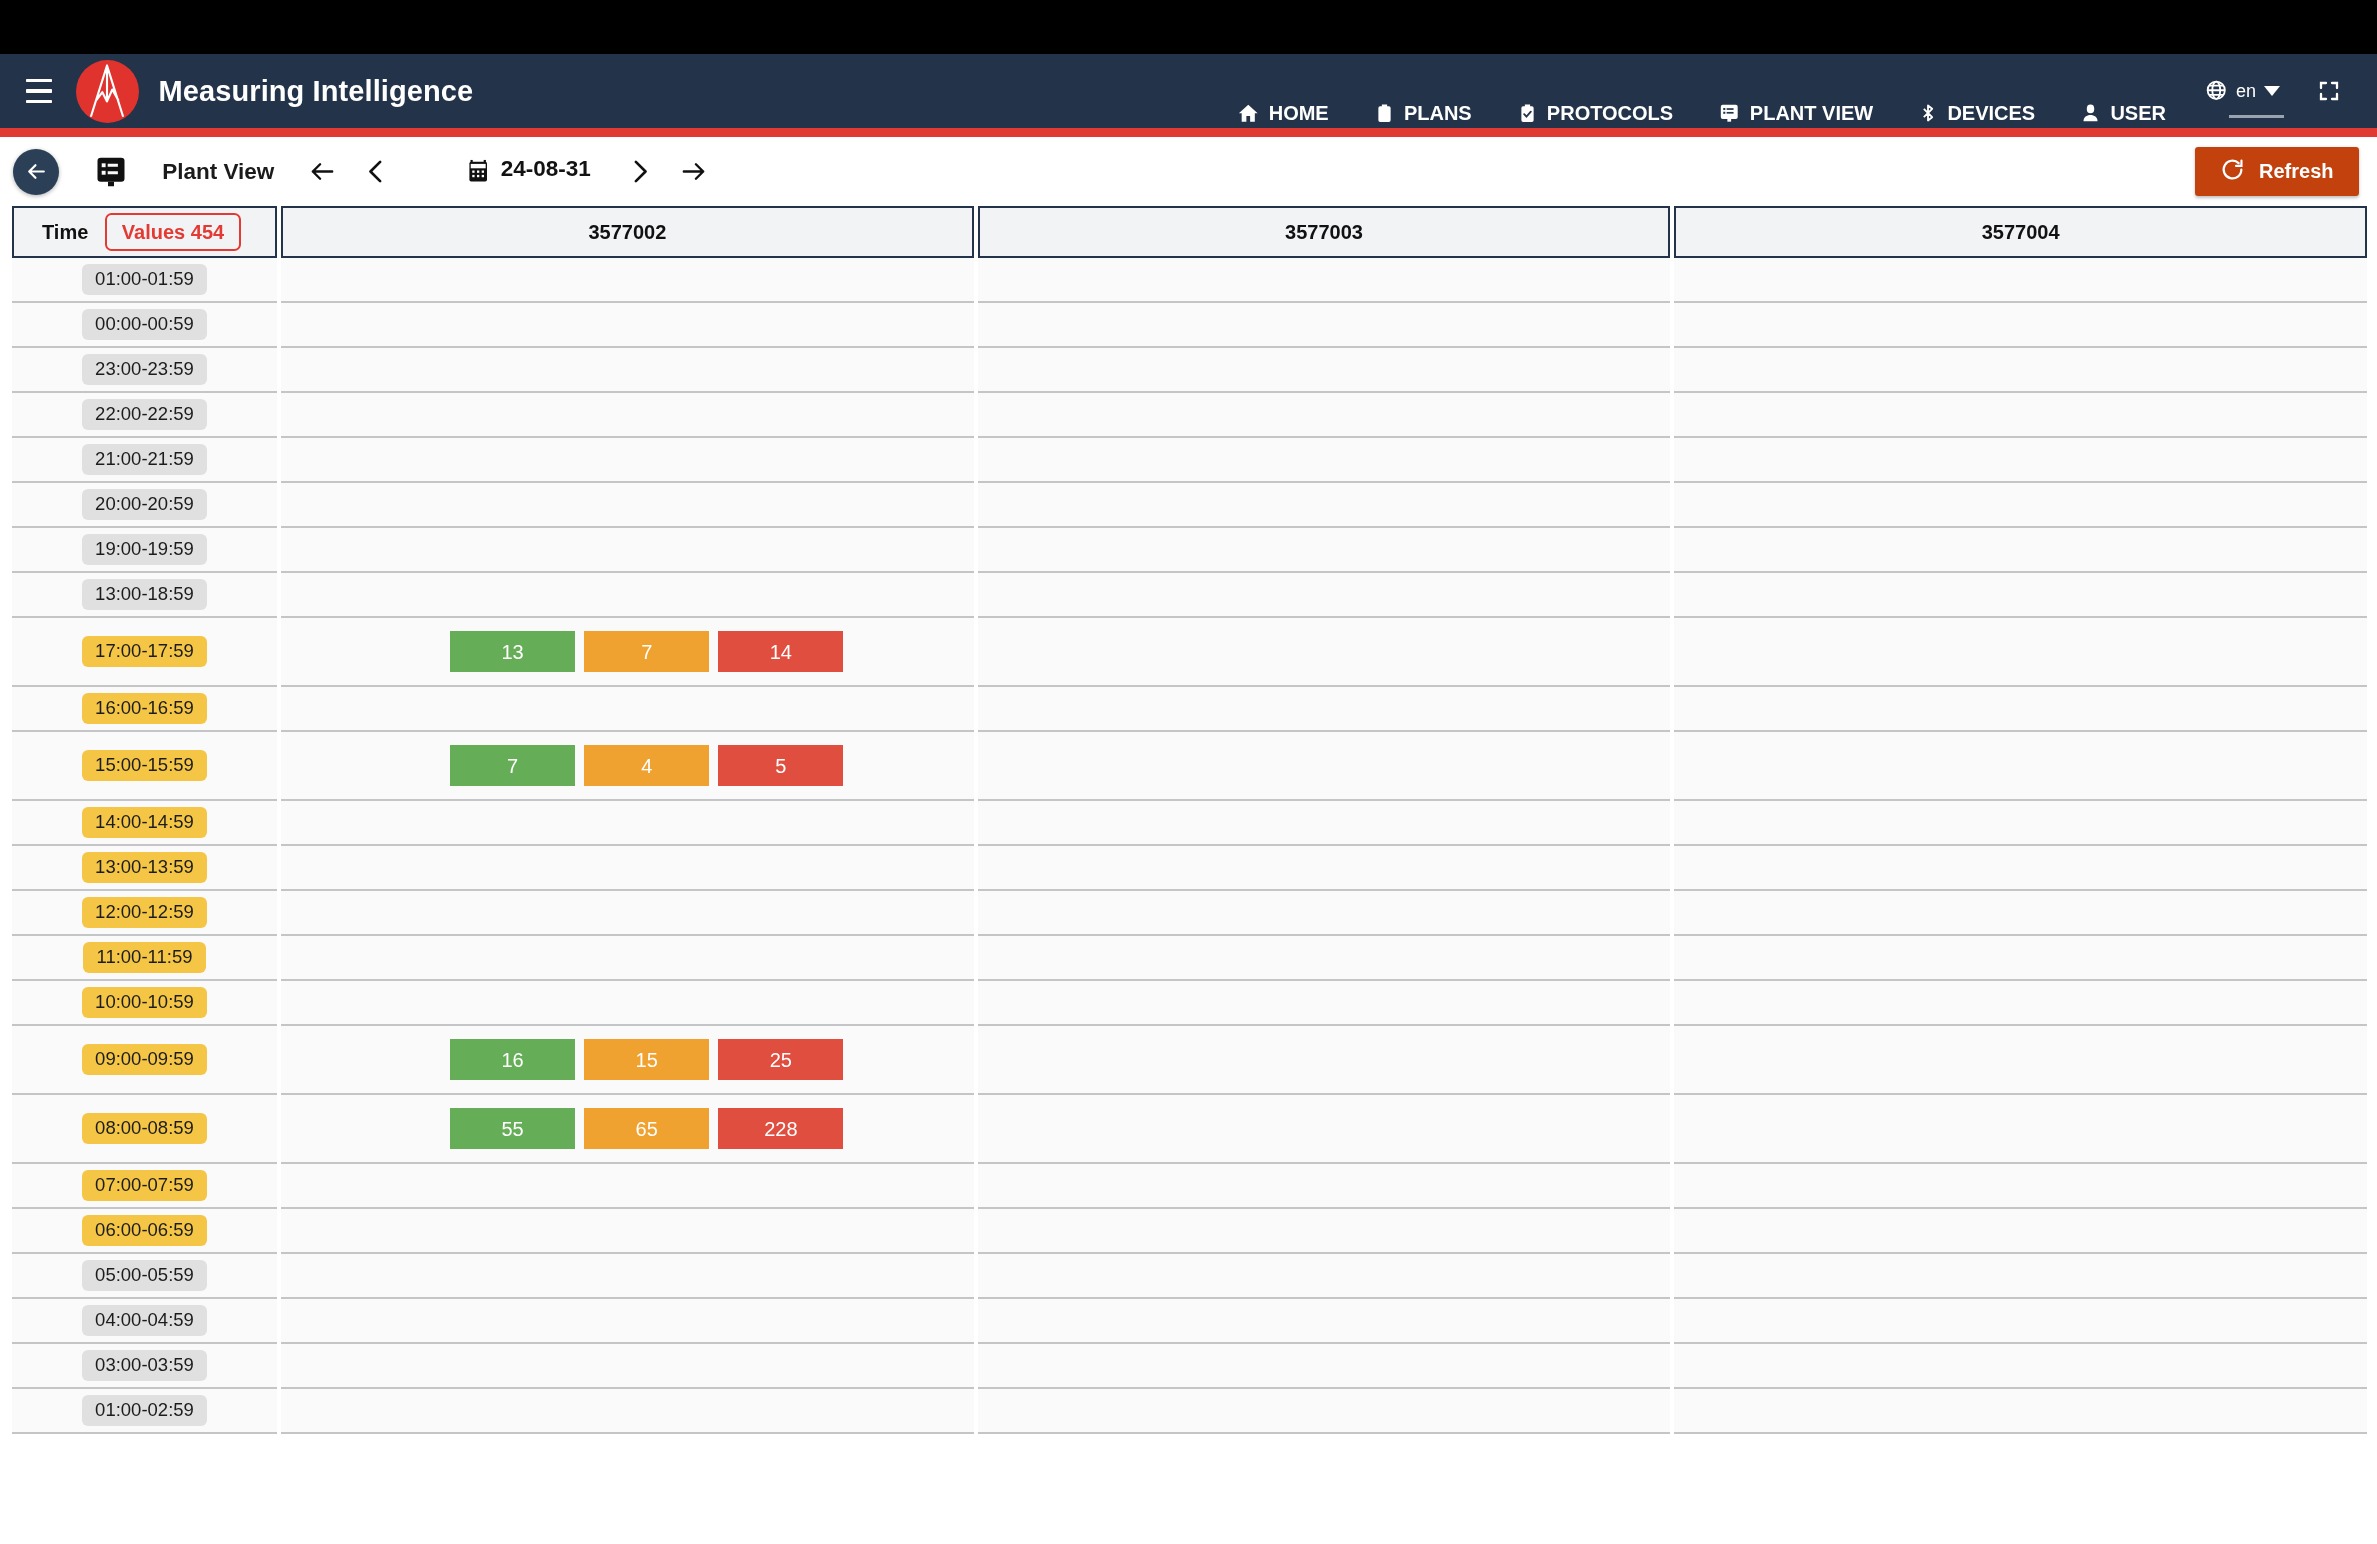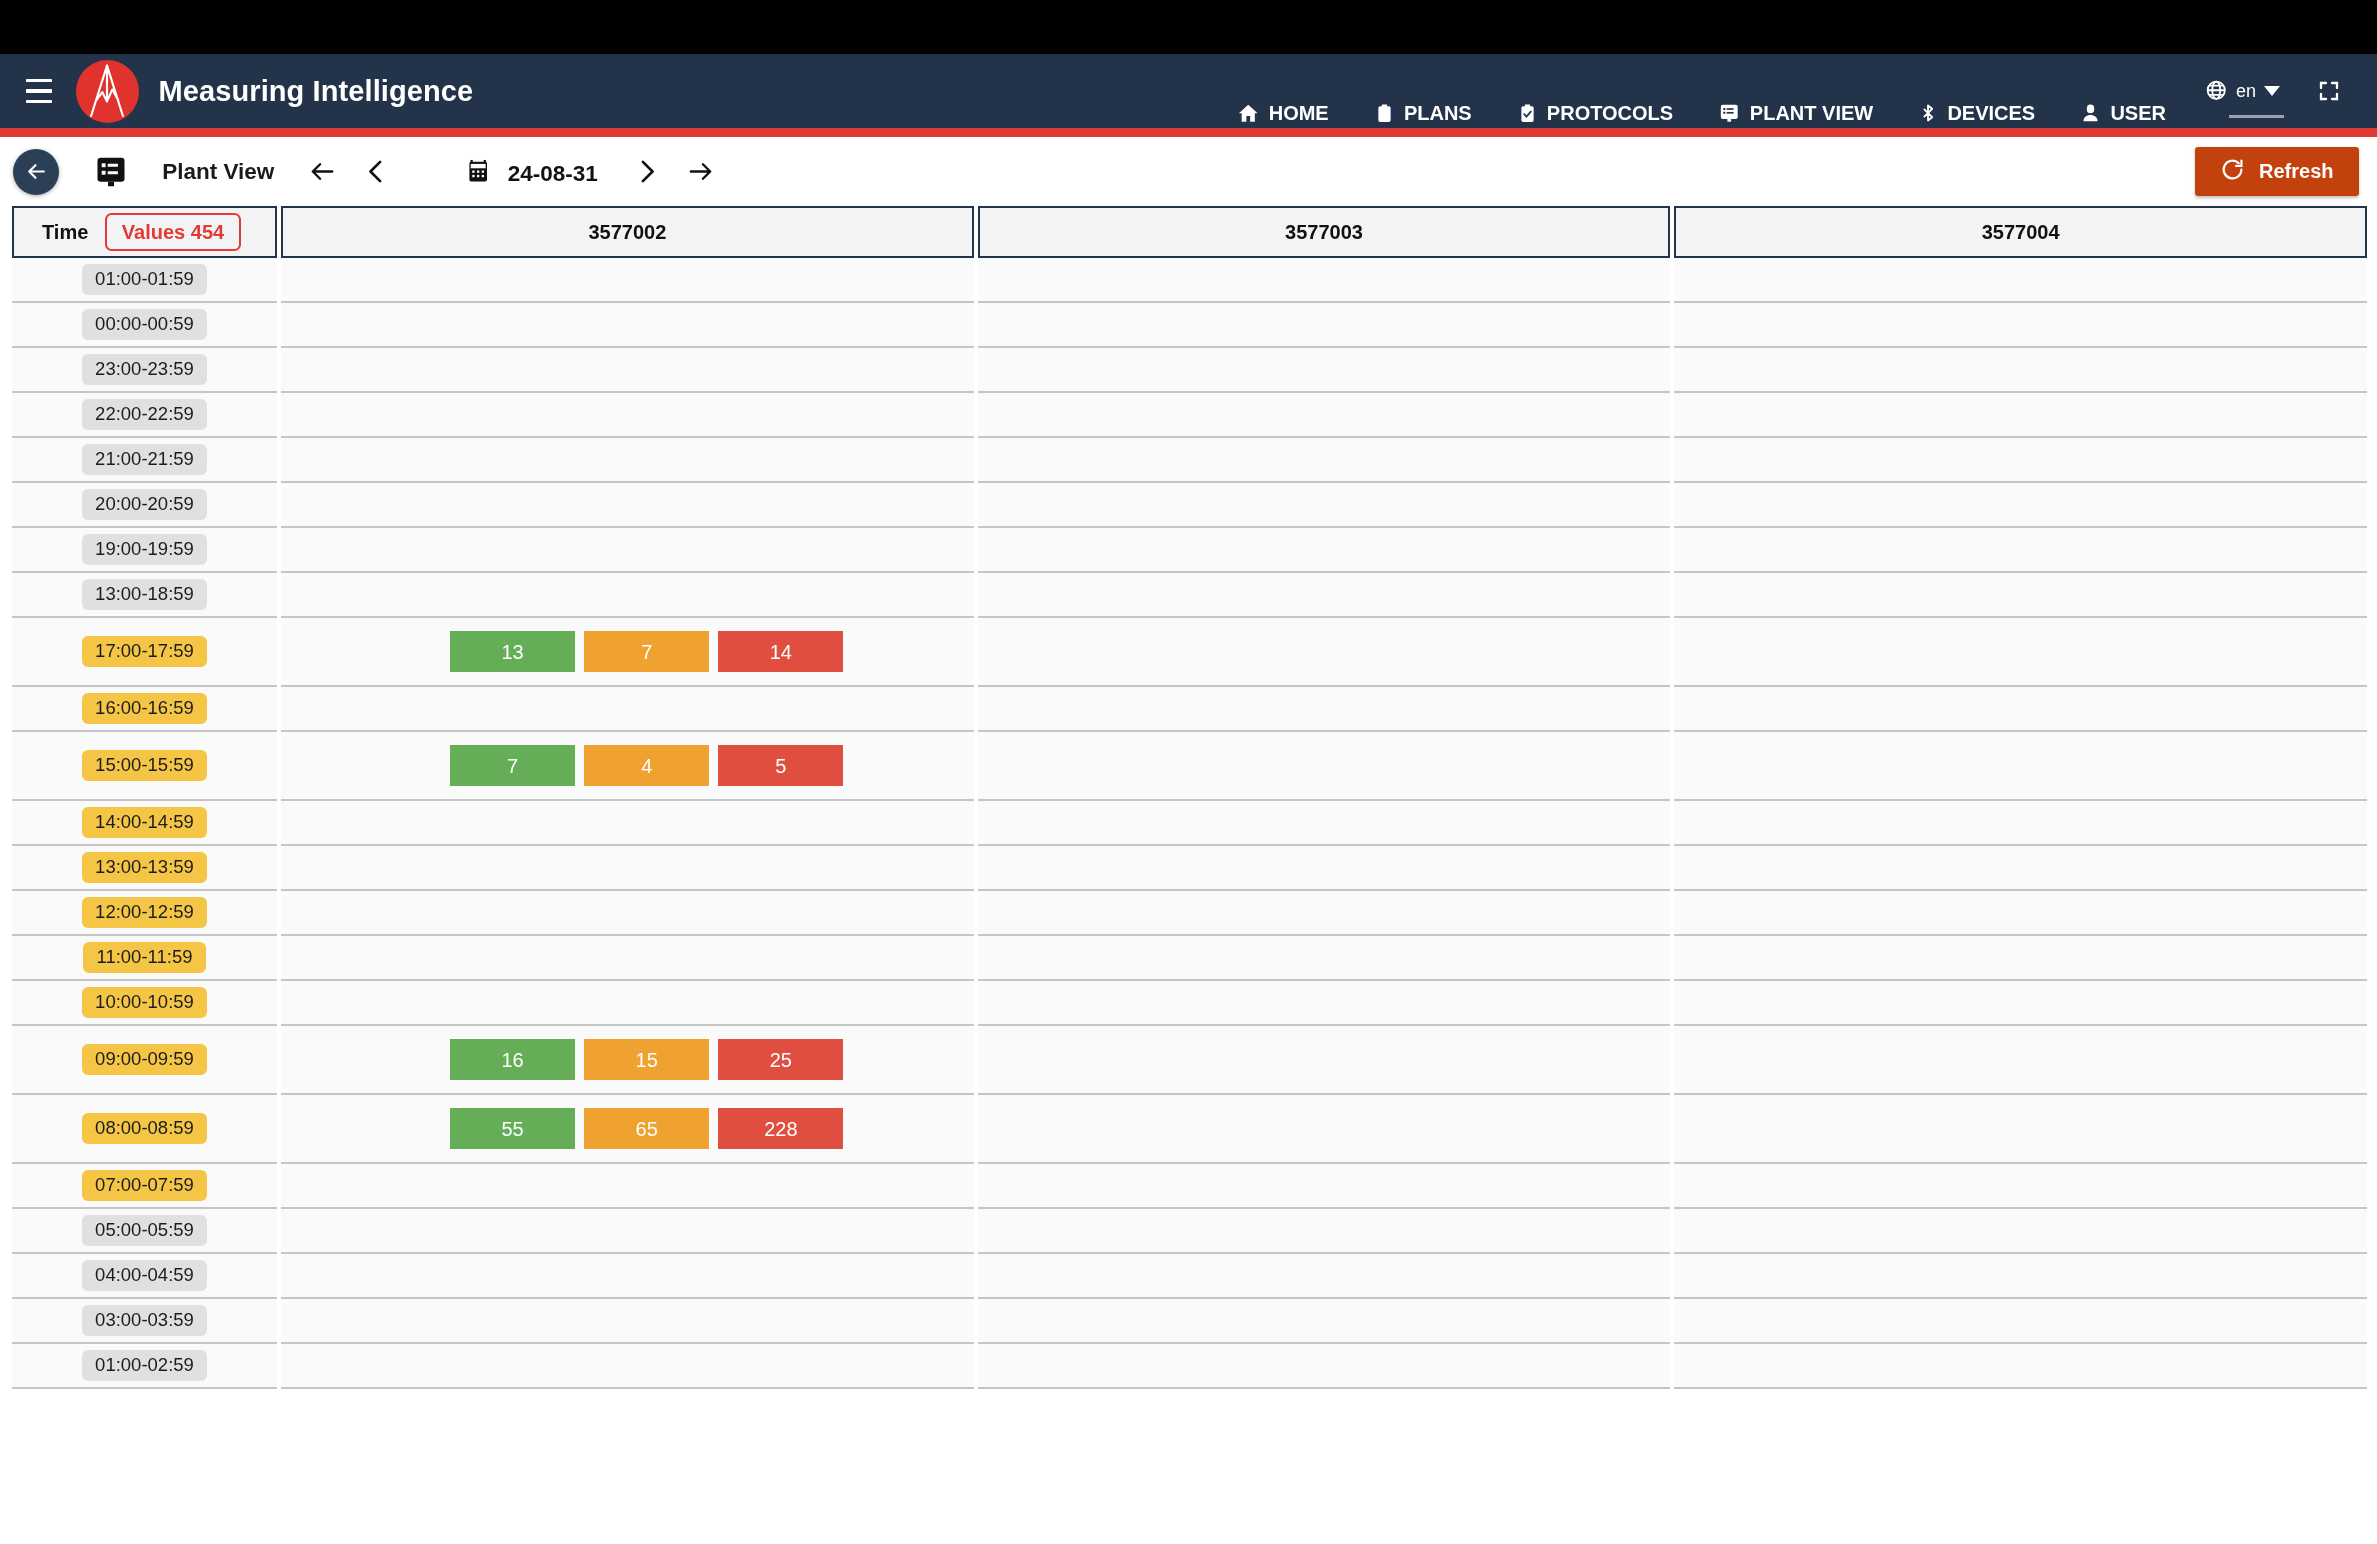--- a/index.html
+++ b/index.html
@@ -105,21 +105,21 @@
   .tb-icon { margin-left: 34px; display: flex; align-items: center; cursor: pointer; }
   .tb-title {
     margin-left: 33px;
     font-size: 22.5px; font-weight: bold; color: #1b1b1b;
     white-space: nowrap;
   }
   .tb-arrow { margin-left: 34px; cursor: pointer; display: flex; align-items: center; }
   .tb-arrow.tight { margin-left: 25px; }
   .date-box {
     margin-left: 74px;
-    display: flex; align-items: flex-end; gap: 16px;
+    display: flex; align-items: flex-start; gap: 9px;
     cursor: pointer;
   }
   .date-text { font-size: 22.5px; color: #121212; font-weight: bold; white-space: nowrap; }
   .tb-spacer { flex: 1 1 auto; }
   .refresh-btn {
     background: #c2410c; color: #fff;
     border: none;
     height: 49px;
     padding: 0 25px;
     display: flex; align-items: center; gap: 14.5px;
@@ -528,20 +528,26 @@
             <td></td>
             <td></td>
           </tr>
           <tr>
             <td class="time-cell"><span class="time-pill amber">07:00-07:59</span></td>
             <td></td>
             <td></td>
             <td></td>
           </tr>
           <tr>
+            <td class="time-cell"><span class="time-pill amber">06:00-06:59</span></td>
+            <td></td>
+            <td></td>
+            <td></td>
+          </tr>
+          <tr>
             <td class="time-cell"><span class="time-pill">05:00-05:59</span></td>
             <td></td>
             <td></td>
             <td></td>
           </tr>
           <tr>
             <td class="time-cell"><span class="time-pill">04:00-04:59</span></td>
             <td></td>
             <td></td>
             <td></td>

